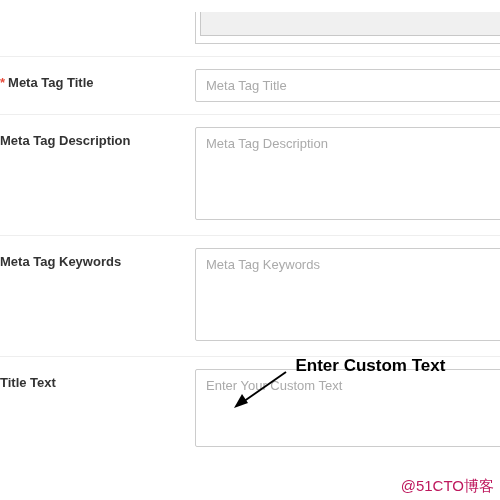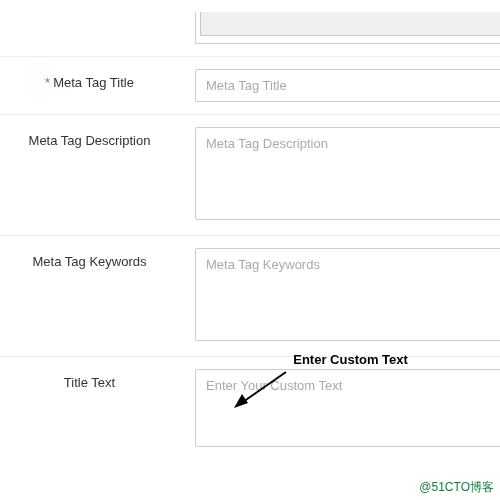--- a/index.html
+++ b/index.html
@@ -16,24 +16,24 @@
   .row {
     display: flex;
     align-items: flex-start;
     padding: 12px 0;
     border-bottom: 1px solid #eee;
     position: relative;
   }
   .label-col {
     width: 195px;
     flex: 0 0 195px;
-    text-align: center;
+    text-align: left;
     padding-right: 16px;
     padding-top: 6px;
-    font-weight: 400;
+    font-weight: 700;
     color: #333;
   }
   .req { color: #e74c3c; margin-right: 3px; }
   .field-col { flex: 1; }
   input.text-input, textarea.text-area {
     width: 100%;
     border: 1px solid #ccc;
     border-radius: 2px;
     padding: 8px 10px;
     font-family: inherit;
@@ -56,35 +56,35 @@
     height: 24px;
     margin: 0 4px;
     border: 1px solid #c8c8c8;
     border-top: none;
     background: #f0f0f0;
   }
   .annotation {
     position: absolute;
     font-weight: 700;
     color: #000;
-    font-size: 13px;
+    font-size: 17px;
     line-height: 1.2;
     white-space: pre;
     pointer-events: none;
   }
   .arrow {
     position: absolute;
     pointer-events: none;
   }
   .watermark {
     position: fixed;
     right: 6px;
     bottom: 4px;
-    color: #15803d;
-    font-size: 12px;
+    color: #be185d;
+    font-size: 15px;
     letter-spacing: 0;
     pointer-events: none;
   }
 </style>
 </head>
 <body>
 
 <div class="form">
 
   <div class="row top-row">

